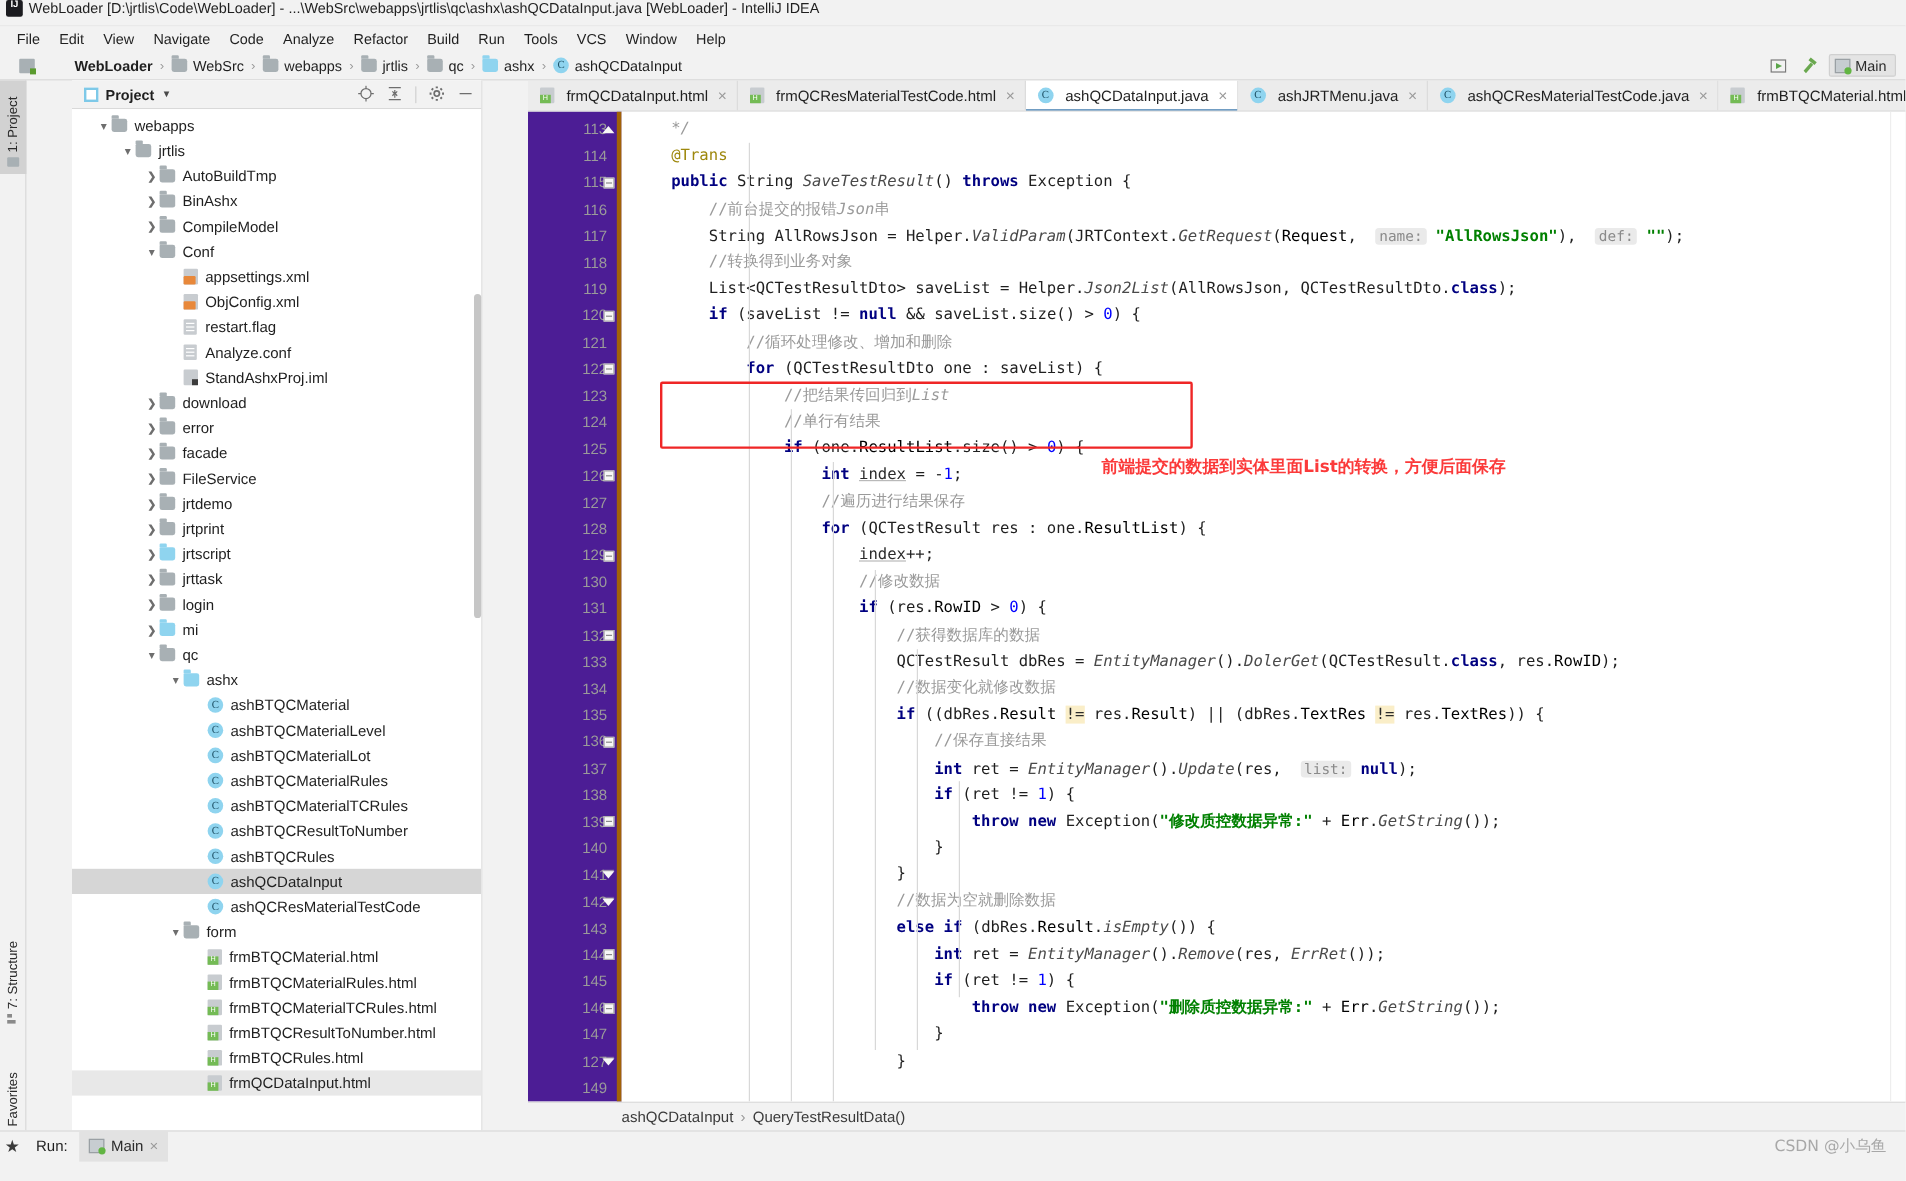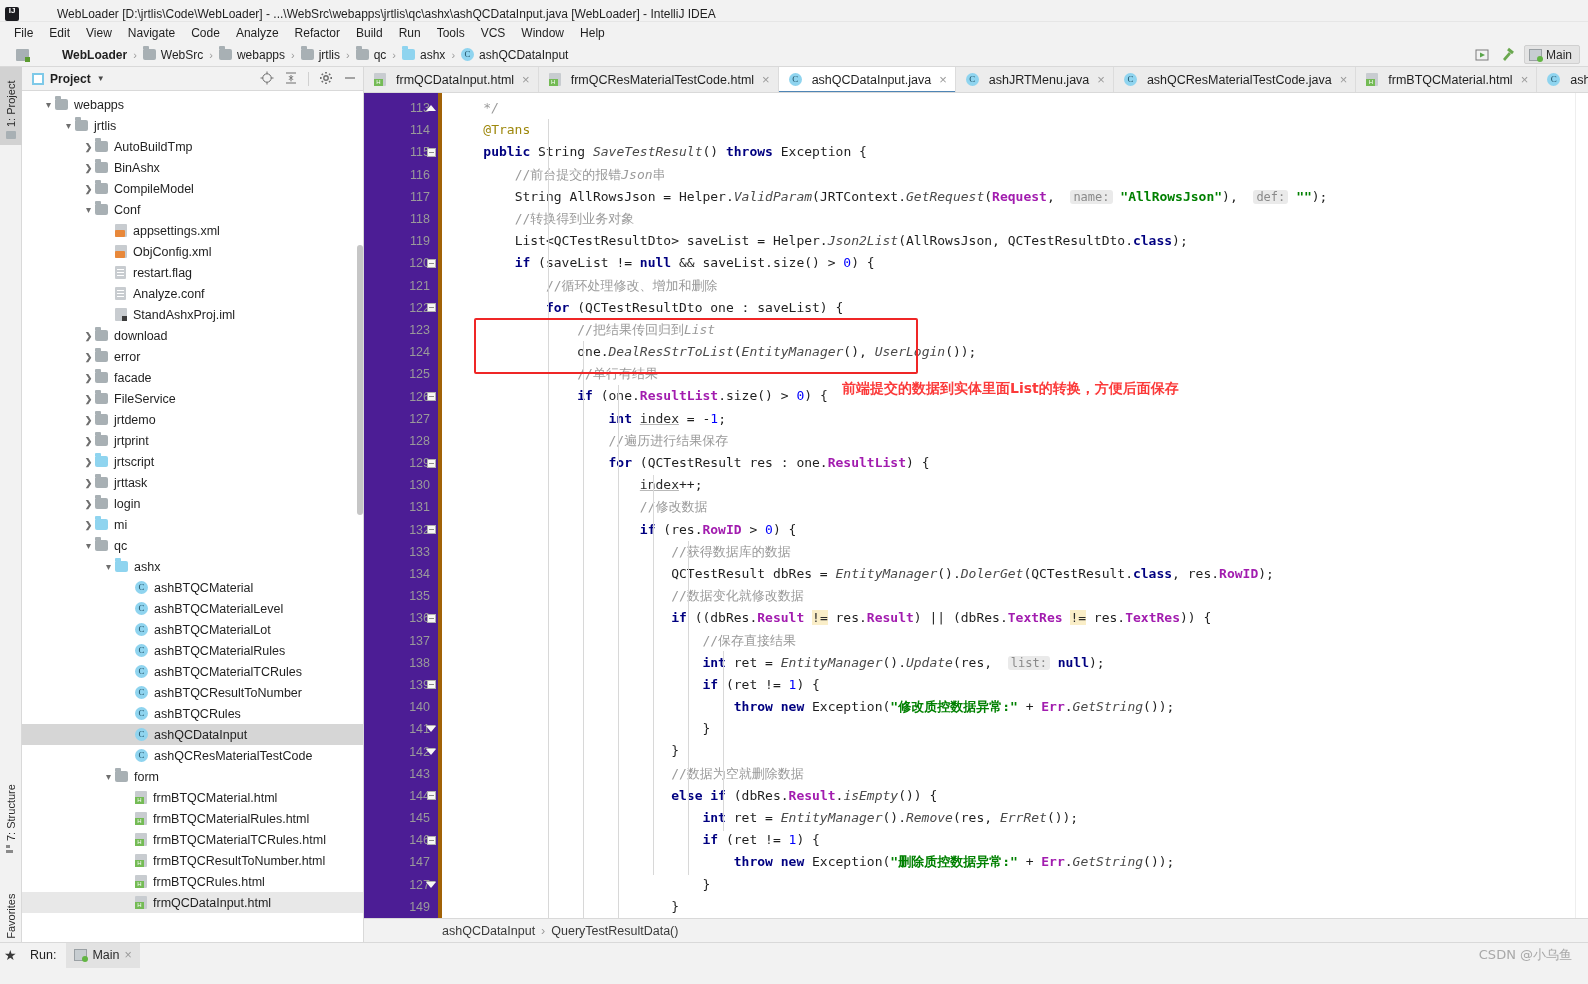--- a/index.html
+++ b/index.html
@@ -9,24 +9,23 @@
     overflow: hidden;
     background: #f2f2f2;
     font-family: "Liberation Sans", sans-serif;
     font-size: 12px;
     color: #2b2b2b;
   }
   #app { position: relative; width: 1588px; height: 984px; background: #f2f2f2; }
 
   
   .titlebar {
-    height: 22px; display: flex; align-items: flex-end;
+    height: 22px; display: flex; align-items: flex-start;
     background: #f2f2f2; padding-left: 4px;
     border-bottom: 1px solid #e6e6e6;
-    gap: 33px;
   }
   .ij-logo {
     width: 14px; height: 14px; margin-right: 5px; margin-left: 1px;
     background: #1b1b1f; border-radius: 2px;
     position: relative; flex: none;
   }
   .ij-logo::after{
     content: "IJ"; position:absolute; left:0; right:0; top:-1px;
     color:#fff; font-size:8px; font-weight:bold; text-align:center;
     font-family:"Liberation Sans", sans-serif;
@@ -76,21 +75,21 @@
   }
   .navbar-right { margin-left: auto; display: flex; align-items: center; gap: 6px; padding-right: 8px; }
   .nav-btn { width: 20px; height: 18px; display:flex; align-items:center; justify-content:center; }
   .run-config {
     display:flex; align-items:center; gap:4px; background:#e4e4e4;
     border:1px solid #d0d0d0; border-radius:2px; padding:1px 7px 1px 4px; height:19px;
   }
   .run-config .label { font-size:12px; }
 
   
-  .body-row { display: flex; height: 875px; }
+  .body-row { display: flex; height: 875px; gap: 38px; }
 
   
   .leftstrip {
     width: 22px; background: #f2f2f2; border-right: 1px solid #d9d9d9;
     position: relative; flex: none;
   }
   .vtab {
     position: absolute; left: 0; width: 22px;
     writing-mode: vertical-rl; transform: rotate(180deg);
     font-size: 11px; color: #2b2b2b; text-align: center;
@@ -262,21 +261,21 @@
   
   .indent-guides { position:absolute; top:0; left:0; right:0; bottom:0; pointer-events:none; }
   .iguide { position:absolute; width:1px; background:#d8d8d8; }
 
   
   .kw { color: #000080; font-weight: bold; }
   .str { color: #008000; font-weight: bold; }
   .cmt { color: #9a9a9a; font-style: italic; }
   .cmtn { color: #9a9a9a; }
   .num { color: #0000ff; }
-  .fld { color: #a21caf; font-weight: bold; }
+  .fld { color: #000000; font-weight: normal; }
   .mtd { color: #4a4a4a; font-style: italic; }
   .anno { color: #9e880d; }
   .plain { color: #1f1f1f; }
   .param-hint {
     background: #eaeaea; color: #8a8a8a; border-radius: 3px; padding: 0 3px;
     font-size: 12px;
   }
   .hl-yellow { background: #faeec8; }
   .under { text-decoration: underline; text-decoration-color:#b9b9b9;}
 
@@ -856,21 +855,20 @@
             <div class="cline">    <span class="anno">@Trans</span></div>
             <div class="cline">    <span class="kw">public</span> <span class="plain">String</span> <span class="mtd">SaveTestResult</span><span class="plain">()</span> <span class="kw">throws</span> <span class="plain">Exception {</span></div>
             <div class="cline">        <span class="cmtn">//前台提交的报错</span><span class="cmt">Json</span><span class="cmtn">串</span></div>
             <div class="cline">        <span class="plain">String AllRowsJson = Helper.</span><span class="mtd">ValidParam</span><span class="plain">(JRTContext.</span><span class="mtd">GetRequest</span><span class="plain">(</span><span class="fld">Request</span><span class="plain">,</span>  <span class="param-hint">name:</span> <span class="str">"AllRowsJson"</span><span class="plain">),</span>  <span class="param-hint">def:</span> <span class="str">""</span><span class="plain">);</span></div>
             <div class="cline">        <span class="cmtn">//转换得到业务对象</span></div>
             <div class="cline">        <span class="plain">List&lt;QCTestResultDto&gt; saveList = Helper.</span><span class="mtd">Json2List</span><span class="plain">(AllRowsJson, QCTestResultDto.</span><span class="kw">class</span><span class="plain">);</span></div>
             <div class="cline">        <span class="kw">if</span> <span class="plain">(saveList != </span><span class="kw">null</span><span class="plain"> &amp;&amp; saveList.size() &gt; </span><span class="num">0</span><span class="plain">) {</span></div>
             <div class="cline">            <span class="cmtn">//循环处理修改、增加和删除</span></div>
             <div class="cline">            <span class="kw">for</span> <span class="plain">(QCTestResultDto one : saveList) {</span></div>
             <div class="cline">                <span class="cmtn">//把结果传回归到</span><span class="cmt">List</span></div>
-            <div class="cline">                <span class="plain">one.</span><span class="mtd">DealResStrToList</span><span class="plain">(</span><span class="mtd">EntityManager</span><span class="plain">(), </span><span class="mtd">UserLogin</span><span class="plain">());</span></div>
             <div class="cline">                <span class="cmtn">//单行有结果</span></div>
             <div class="cline">                <span class="kw">if</span> <span class="plain">(one.</span><span class="fld">ResultList</span><span class="plain">.size() &gt; </span><span class="num">0</span><span class="plain">) {</span></div>
             <div class="cline">                    <span class="kw">int</span> <span class="under">index</span><span class="plain"> = -</span><span class="num">1</span><span class="plain">;</span></div>
             <div class="cline">                    <span class="cmtn">//遍历进行结果保存</span></div>
             <div class="cline">                    <span class="kw">for</span> <span class="plain">(QCTestResult res : one.</span><span class="fld">ResultList</span><span class="plain">) {</span></div>
             <div class="cline">                        <span class="under">index</span><span class="plain">++;</span></div>
             <div class="cline">                        <span class="cmtn">//修改数据</span></div>
             <div class="cline">                        <span class="kw">if</span> <span class="plain">(res.</span><span class="fld">RowID</span><span class="plain"> &gt; </span><span class="num">0</span><span class="plain">) {</span></div>
             <div class="cline">                            <span class="cmtn">//获得数据库的数据</span></div>
             <div class="cline">                            <span class="plain">QCTestResult dbRes = </span><span class="mtd">EntityManager</span><span class="plain">().</span><span class="mtd">DolerGet</span><span class="plain">(QCTestResult.</span><span class="kw">class</span><span class="plain">, res.</span><span class="fld">RowID</span><span class="plain">);</span></div>

